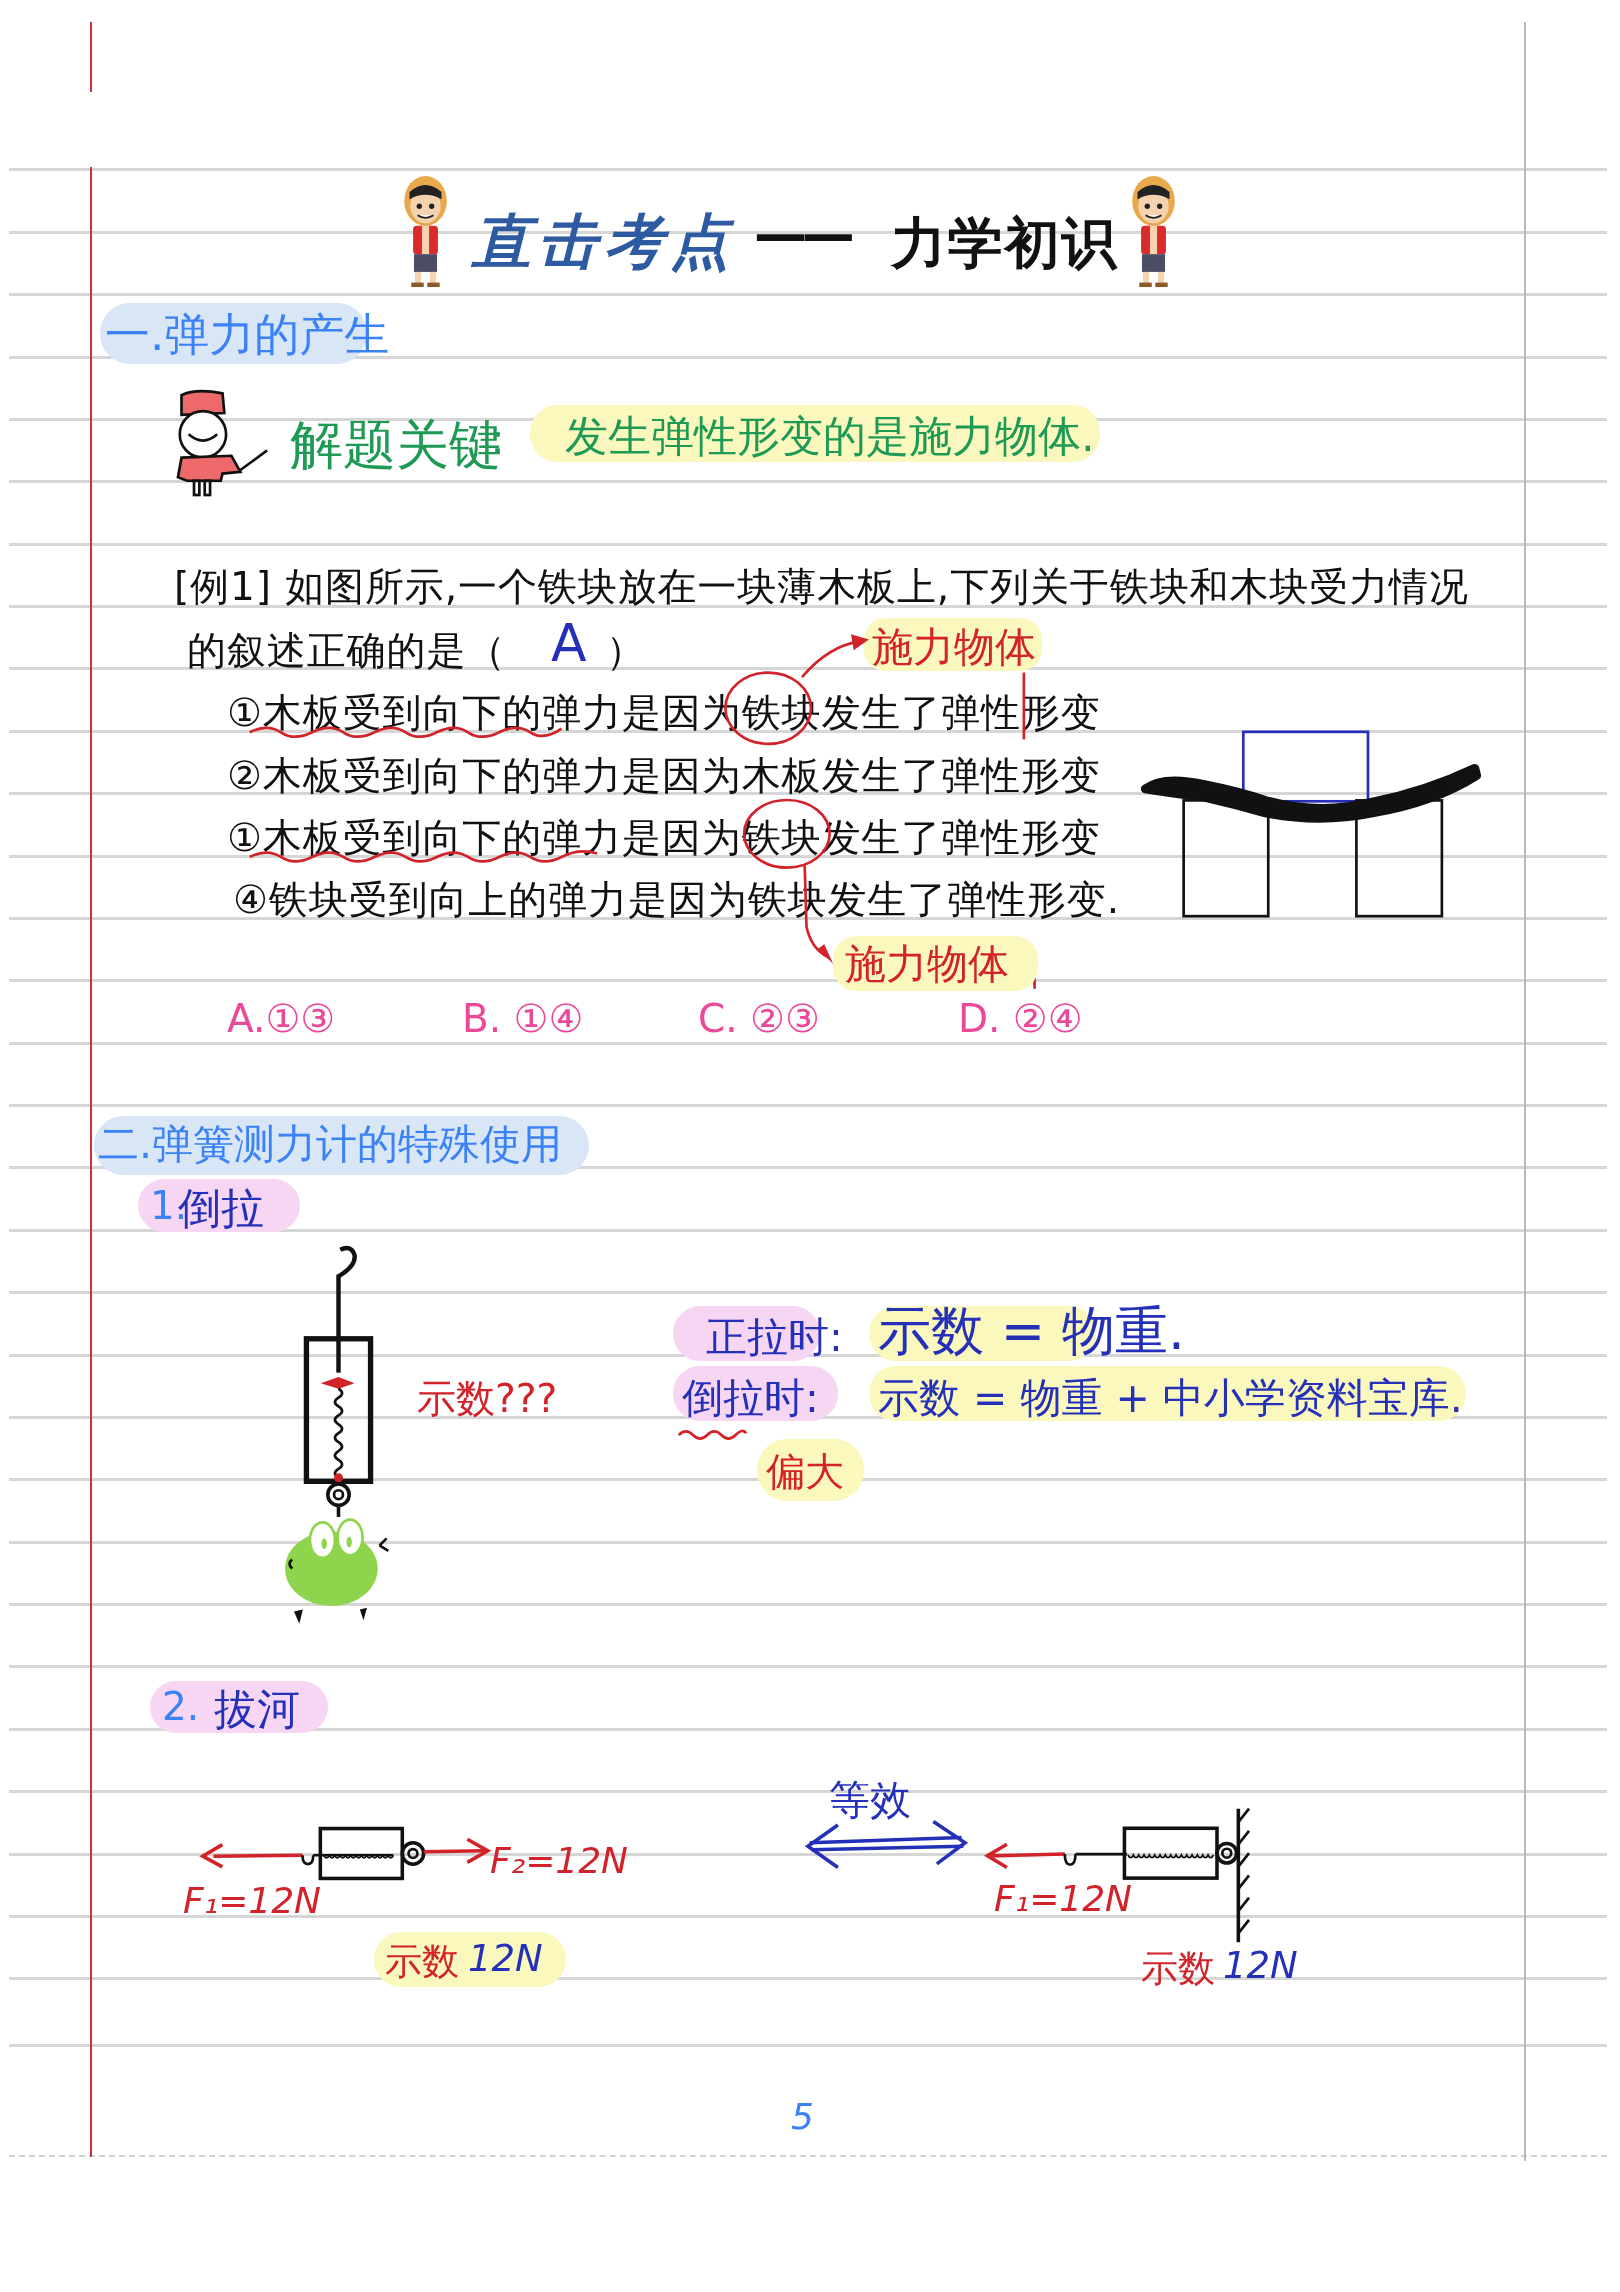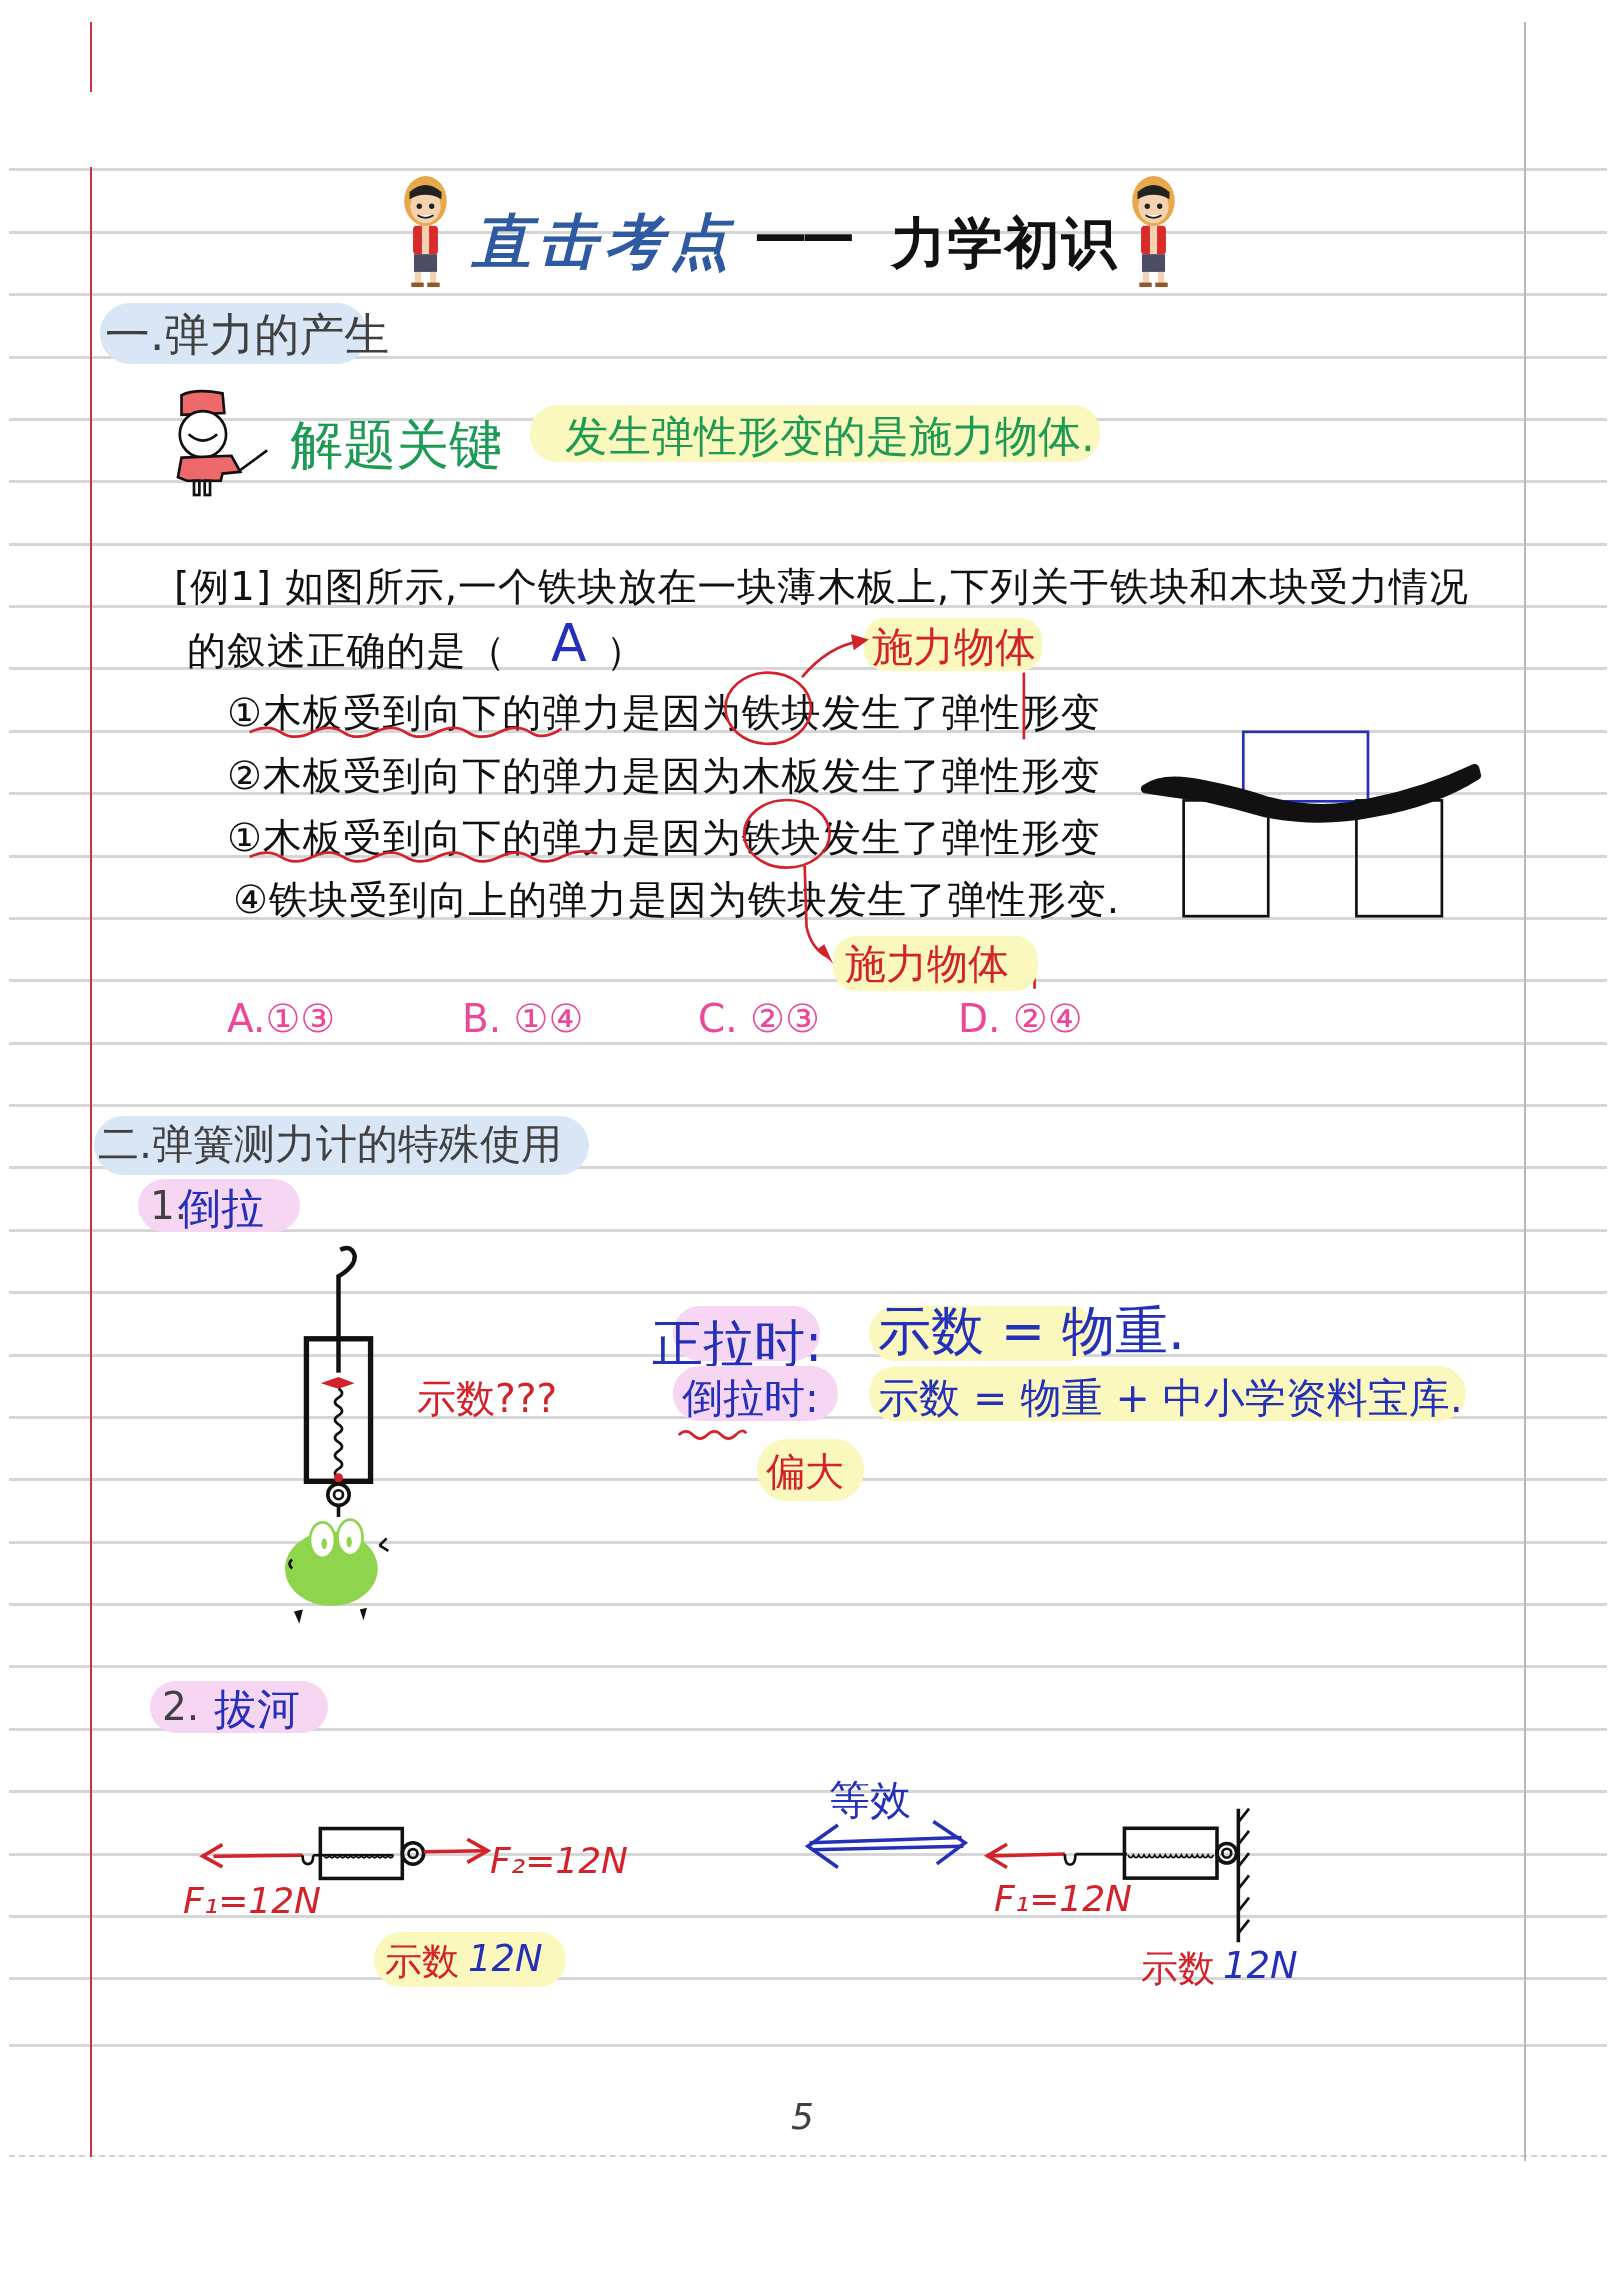--- a/index.html
+++ b/index.html
@@ -12,21 +12,21 @@
   .margin-red { position:absolute; left:90px; width:1.8px; background:#c7343f; }
   .margin-gray { position:absolute; left:1524px; width:1.8px; background:#b8b8b8; top:22px; height:2139px; }
   .abs { position:absolute; white-space:nowrap; }
   .hand { font-family: "DejaVu Sans", sans-serif; font-weight:normal; }
   .pill-blue { position:absolute; background:#d8e6f6; border-radius:30px; }
   .pill-pink { position:absolute; background:#f6d6f3; border-radius:27px; }
   .hl-yellow { position:absolute; background:#fbf8be; border-radius:27px; }
   .title-left { color:#2d5aa0; font-size:59px; font-weight:bold; font-style:italic; letter-spacing:7.1px; }
   .title-dash { color:#111; font-size:53px; font-weight:bold; }
   .title-right { color:#111; font-size:55px; font-weight:bold; letter-spacing:1.8px; }
-  .black { color:#404040; }
+  .black { color:#3b82f6; }
   .green { color:#1f9a55; }
   .red { color:#d2232a; }
   .blue { color:#2530b8; }
   .q-text { font-size:39px; color:#111; letter-spacing:0.9px; }
   .opt { font-size:39px; color:#ec4899; }
   .watermark { color:#222; font-size:37px; font-weight:bold; text-shadow: 1.8px 1.8px 0 #fff, -0.9px 1.8px 0 #999; }
   svg { position:absolute; overflow:visible; }
 </style>
 </head>
 <body>
@@ -197,21 +197,21 @@
       <ellipse cx="92" cy="340" rx="3" ry="6" fill="#8ed44c"></ellipse>
       <path d="M30 418 L36 432 L40 416" fill="#111"></path>
       <path d="M104 416 L108 428 L112 414" fill="#111"></path>
       <path d="M126 344 L134 336 M126 344 L136 350" stroke="#111" stroke-width="3"></path>
       <path d="M28 370 Q22 364 28 360" stroke="#111" stroke-width="3" fill="none"></path>
     </svg>
 
     <span class="abs hand red" style="left:417px;top:1372px;font-size:39px">示数???</span>
 
     <div class="pill-pink" style="left:673px;top:1306px;width:147px;height:55px"></div>
-    <span class="abs hand blue" style="left:652px;top:1310px;font-size:51px">正拉时:</span>
+    <span class="abs hand blue" style="left:706px;top:1310px;font-size:41px">正拉时:</span>
     <div class="hl-yellow" style="left:869px;top:1306px;width:227px;height:55px"></div>
     <span class="abs hand blue" style="left:878px;top:1296px;font-size:53px">示数 = 物重.</span>
 
     <div class="pill-pink" style="left:673px;top:1366px;width:165px;height:55px"></div>
     <span class="abs hand blue" style="left:682px;top:1371px;font-size:41px">倒拉时:</span>
     <div class="hl-yellow" style="left:869px;top:1366px;width:597px;height:55px"></div>
     <span class="abs hand blue" style="left:878px;top:1371px;font-size:41px">示数 = 物重 + 中小学资料宝库.</span>
 
     <svg style="left:677px;top:1426px" width="71" height="18" viewBox="0 0 80 20">
       <path d="M2 10 Q10 2 18 10 T34 10 T50 10 T66 10 T78 8" stroke="#d2232a" stroke-width="3" fill="none"></path>

